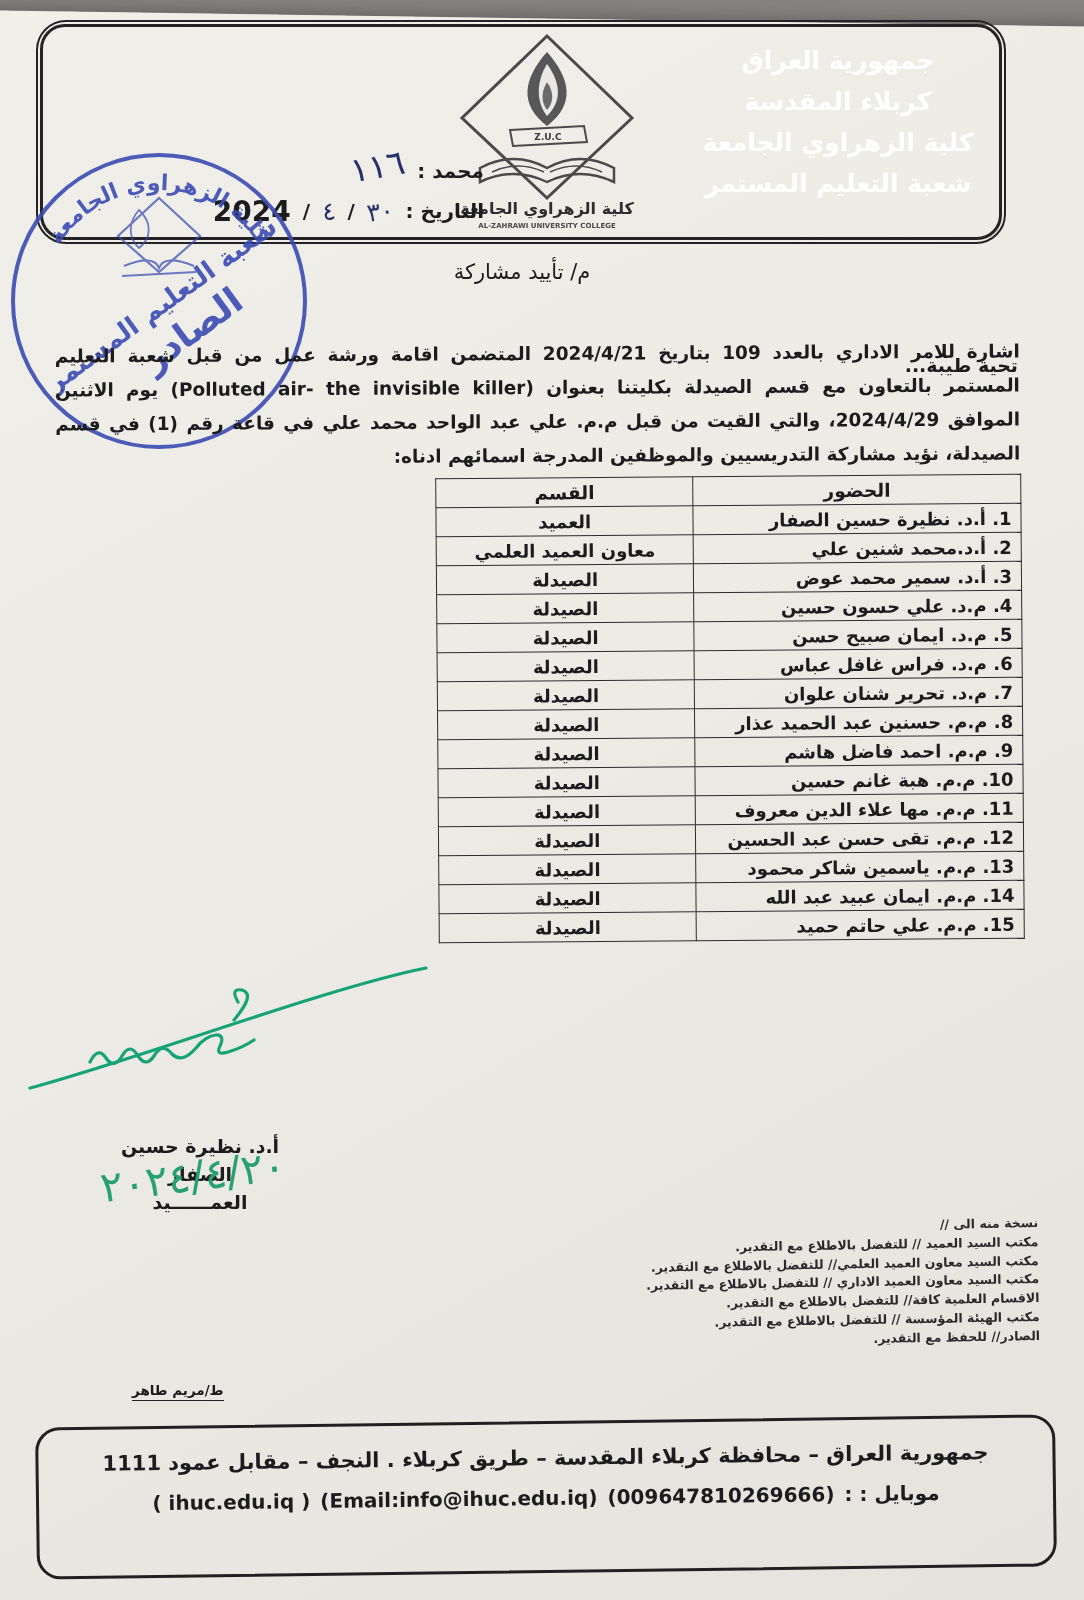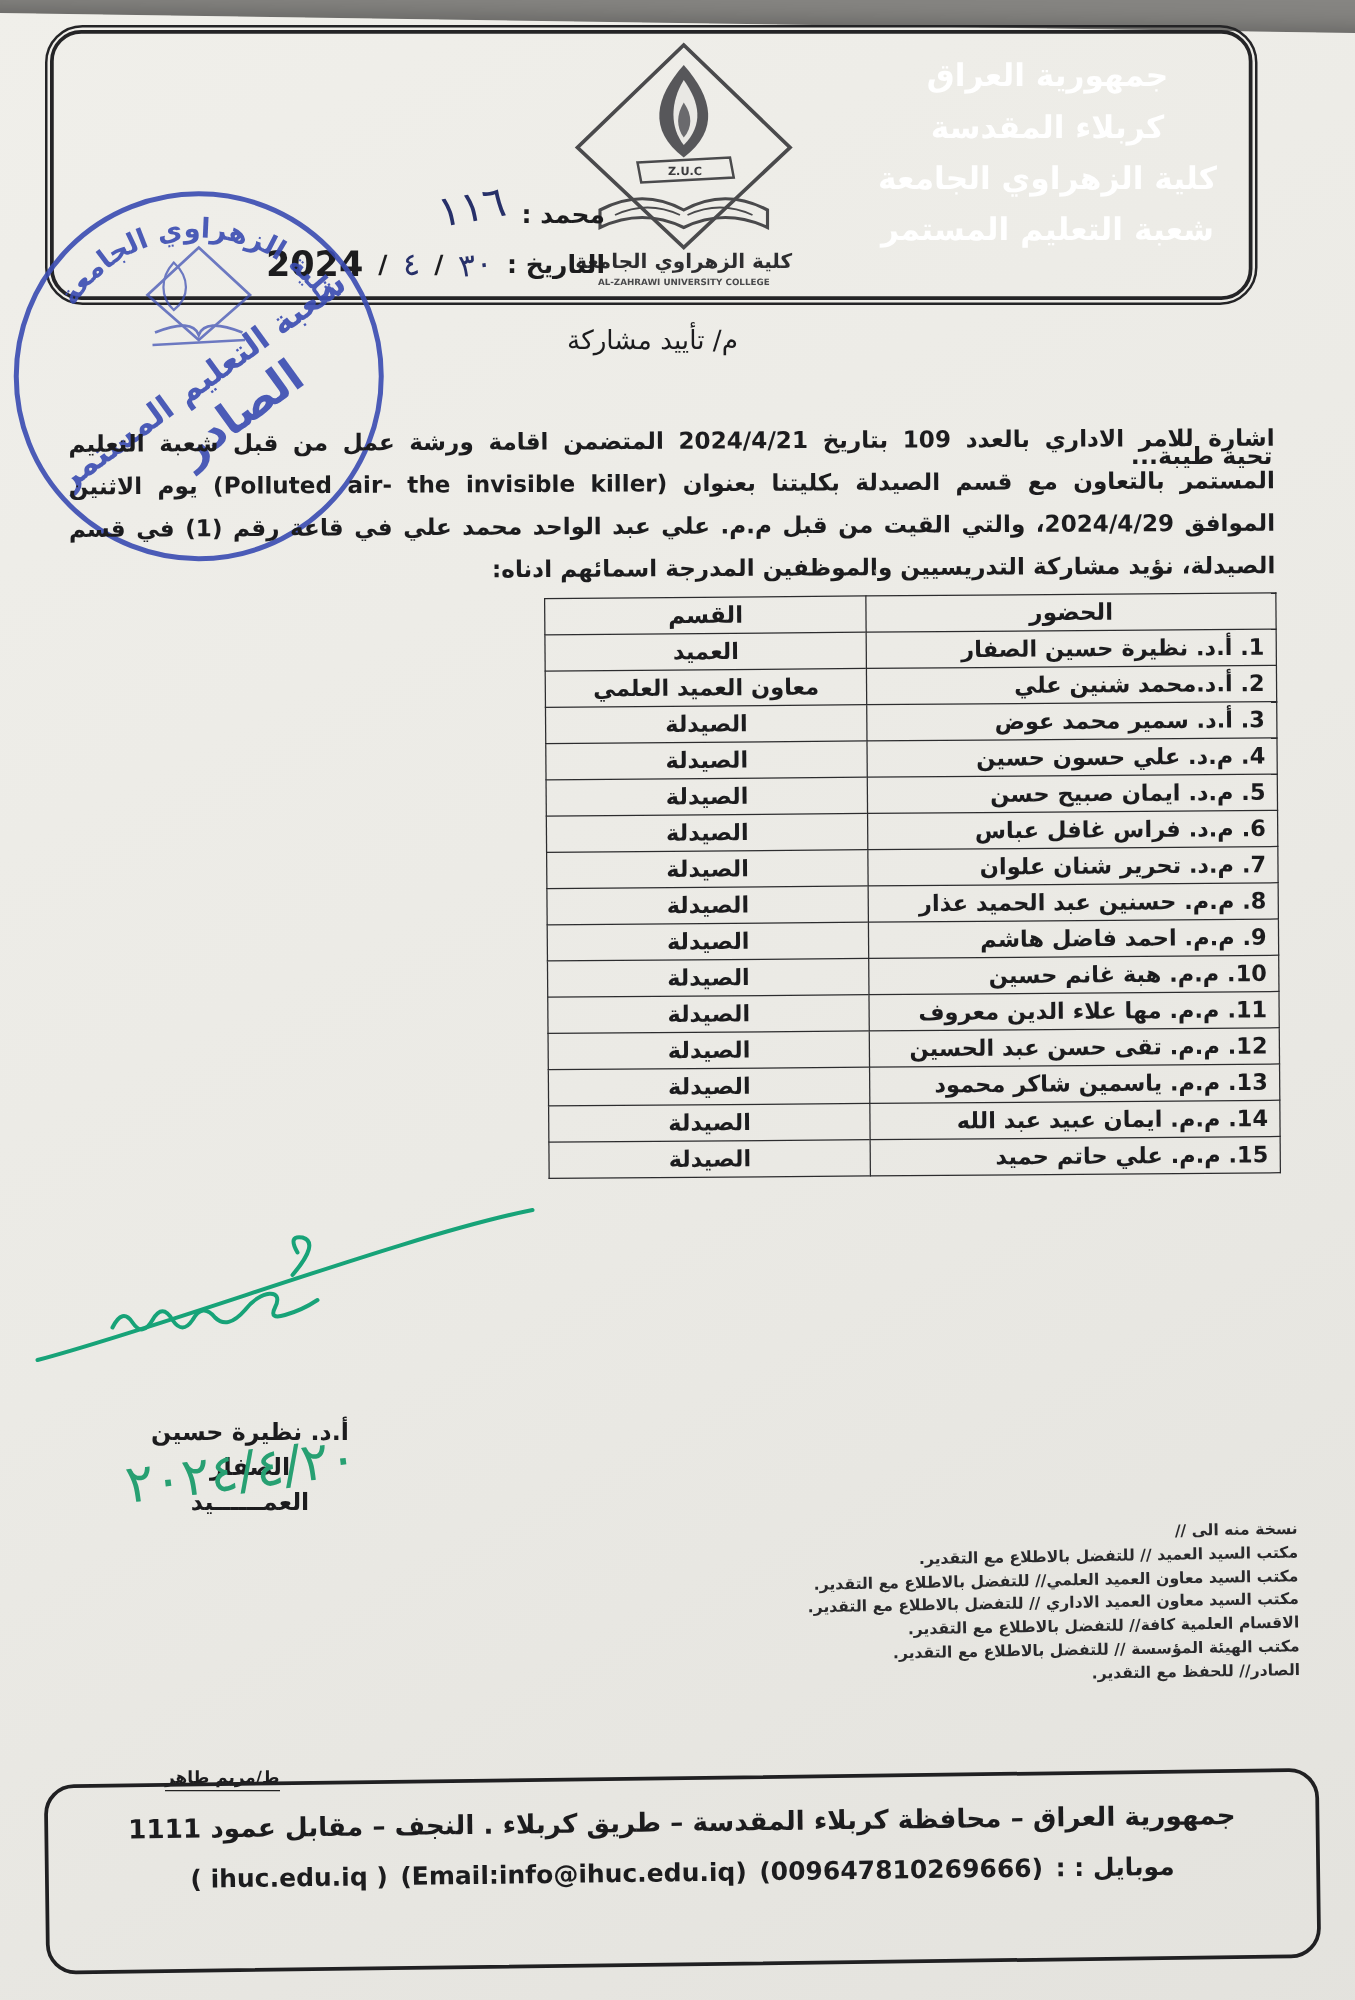--- a/index.html
+++ b/index.html
@@ -50,21 +50,21 @@
   .sigsvg{position:absolute;left:26px;top:956px;width:424px;height:152px;}
   .signame{position:absolute;left:88px;top:1132px;width:224px;text-align:center;
     direction:rtl;font-weight:bold;font-size:19px;line-height:28px;}
   .handdate{position:absolute;left:28px;top:1152px;width:330px;direction:rtl;text-align:center;
     color:#27a072;font-size:42px;letter-spacing:5px;transform:rotate(-7deg);white-space:nowrap;}
   
   .dist{position:absolute;right:46px;top:1214px;direction:rtl;text-align:right;
     font-weight:bold;font-size:12.5px;line-height:18.8px;color:#2a2a2c;
     transform:rotate(-1deg);transform-origin:100% 0;}
   
-  .typist{position:absolute;left:132px;top:1414px;direction:rtl;font-weight:bold;
+  .typist{position:absolute;left:132px;top:1382px;direction:rtl;font-weight:bold;
     font-size:13.5px;border-bottom:1.6px solid #222;padding-bottom:2px;}
   
   .fbox{position:absolute;left:36px;top:1421px;width:1014px;height:146px;
     border:3px solid #202022;border-radius:24px;transform:rotate(-0.75deg);}
   .faddr{margin-top:22px;text-align:center;direction:rtl;font-weight:bold;font-size:21px;}
   .fcontact{margin-top:16px;display:flex;direction:rtl;justify-content:center;
     align-items:center;gap:10px;font-weight:bold;font-size:20px;}
   .fcontact span{white-space:nowrap;}
   .ltr{direction:ltr;unicode-bidi:embed;}
 </style>

